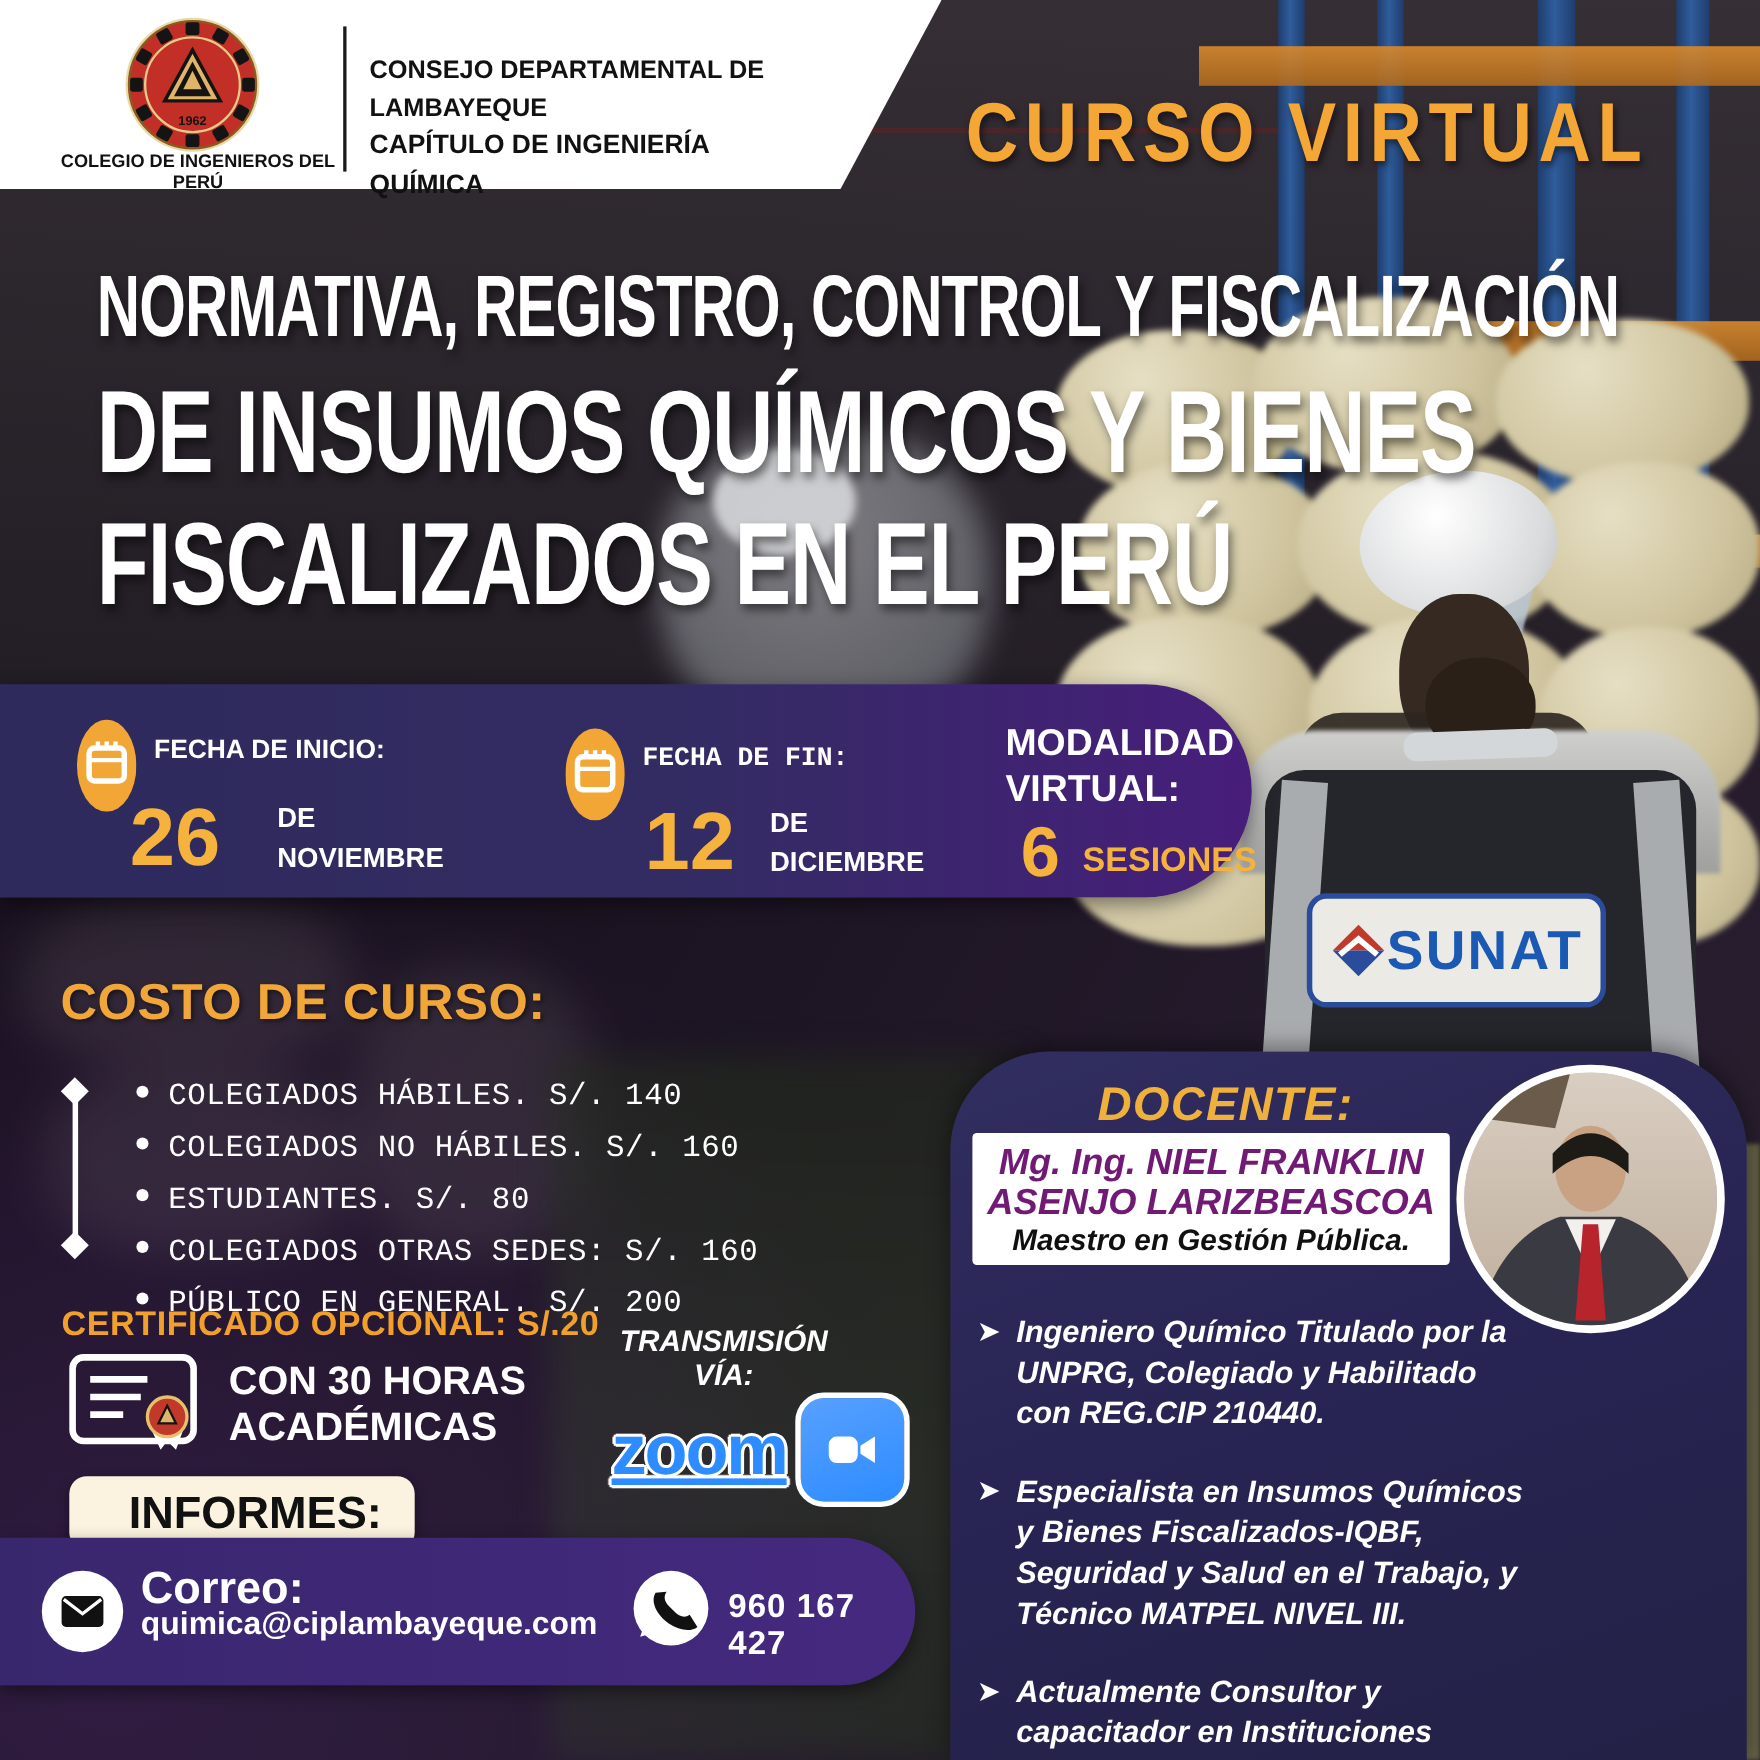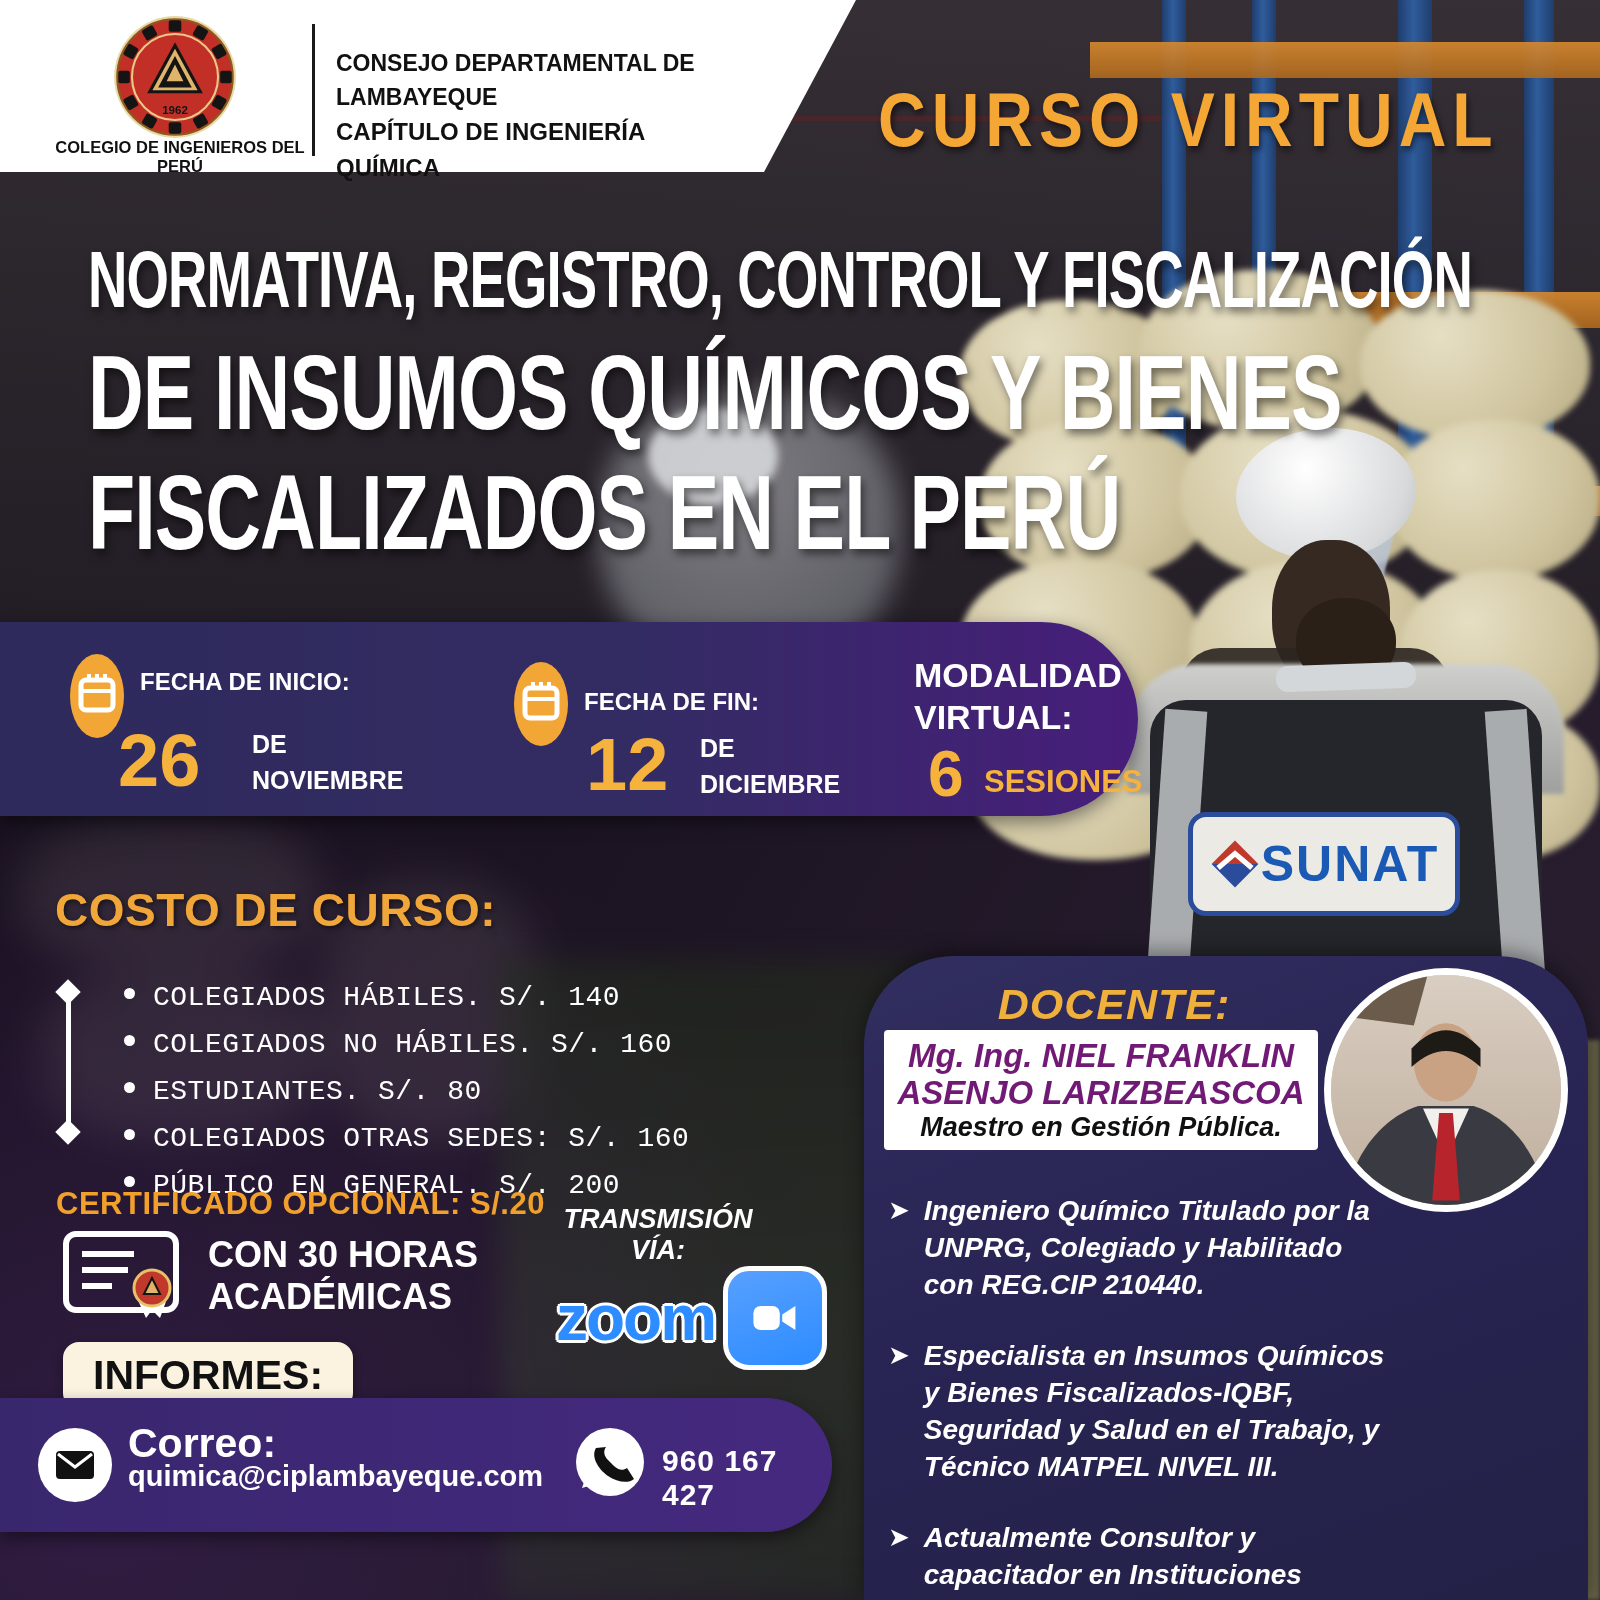--- a/index.html
+++ b/index.html
@@ -95,28 +95,28 @@
   
   .cert-h{left:56px;top:1186px;font-size:31px;font-weight:bold;color:#F1A02C;letter-spacing:.5px;}
   .cert-icon{left:62px;top:1230px;width:122px;height:92px;}
   .cert-text{left:208px;top:1234px;font-size:36px;font-weight:bold;line-height:42px;}
 
   
   .trans-label{left:548px;top:1204px;width:220px;text-align:center;font-size:27px;font-weight:bold;
     font-style:italic;line-height:31px;}
   .zoom-row{left:556px;top:1266px;display:flex;align-items:center;gap:8px;}
   .zoom-word{font-size:64px;font-weight:bold;color:#2D8CFF;letter-spacing:-2px;
-    text-shadow:-3px 0 0 #fff,3px 0 0 #fff,0 -3px 0 #fff,0 3px 0 #fff,-2px -2px 0 #fff,2px 2px 0 #fff,-2px 2px 0 #fff,2px -2px 0 #fff;}
+    text-shadow:-3px 0 0 #fff,3px 0 0 #fff,0 -3px 0 #fff,0 3px 0 #fff,-2px -2px 0 #fff,2px 2px 0 #fff,-2px 2px 0 #fff,2px -2px 0 #fff;text-decoration:underline;}
   .zoom-icon{width:94px;height:94px;border-radius:26px;border:5px solid #fff;
     background:linear-gradient(160deg,#57a0ff,#2D8CFF);display:flex;align-items:center;justify-content:center;}
 
   
   .informes-box{left:63px;top:1342px;background:#FBF3DF;border-radius:16px;padding:10px 30px;
     box-shadow:0 4px 10px rgba(0,0,0,.4);}
-  .informes-box span{font-size:41px;font-weight:bold;color:#111;}
+  .informes-box span{font-size:41px;font-weight:bold;color:#111;margin-left:24px;}
   .contact-band{left:0;top:1398px;width:832px;height:134px;border-radius:0 67px 67px 0;
     background:linear-gradient(90deg,#39276E,#45297F);box-shadow:0 6px 16px rgba(0,0,0,.45);}
   .mail-circle{position:absolute;left:38px;top:30px;width:74px;height:74px;border-radius:50%;background:#fff;
     display:flex;align-items:center;justify-content:center;}
   .correo-label{position:absolute;left:128px;top:22px;font-size:41px;font-weight:bold;}
   .correo-mail{position:absolute;left:128px;top:62px;font-size:29px;font-weight:bold;}
   .wa-bubble{position:absolute;left:572px;top:28px;width:76px;height:76px;}
   .phone-num{position:absolute;left:662px;top:46px;font-size:30px;font-weight:bold;letter-spacing:1px;}
 
   
@@ -249,21 +249,21 @@
     <div class="day-month" style="left:252px;top:146px;">NOVIEMBRE</div>
 
     <svg class="cal-icon" style="left:514px;top:40px;" viewBox="0 0 54 84">
       <ellipse cx="27" cy="42" rx="27" ry="42" fill="#F2A636"></ellipse>
       <rect x="11" y="26" width="32" height="30" rx="5" fill="none" stroke="#fff" stroke-width="5"></rect>
       <line x1="11" y1="37" x2="43" y2="37" stroke="#fff" stroke-width="4"></line>
       <line x1="19" y1="20" x2="19" y2="27" stroke="#fff" stroke-width="4"></line>
       <line x1="27" y1="20" x2="27" y2="27" stroke="#fff" stroke-width="4"></line>
       <line x1="35" y1="20" x2="35" y2="27" stroke="#fff" stroke-width="4"></line>
     </svg>
-    <div class="band-label" style="left:584px;top:66px;">FECHA DE FIN:</div>
+    <div class="band-label" style="left:584px;top:54px;font-family:Liberation Mono, monospace;">FECHA DE FIN:</div>
     <div class="day-num" style="left:586px;top:106px;">12</div>
     <div class="day-de" style="left:700px;top:114px;">DE</div>
     <div class="day-month" style="left:700px;top:150px;">DICIEMBRE</div>
 
     <div class="mod-l" style="left:914px;top:32px;">MODALIDAD</div>
     <div class="mod-l" style="left:914px;top:74px;">VIRTUAL:</div>
     <div class="mod-n" style="left:928px;top:120px;">6</div>
     <div class="mod-u" style="left:984px;top:142px;">SESIONES</div>
   </div>
 

